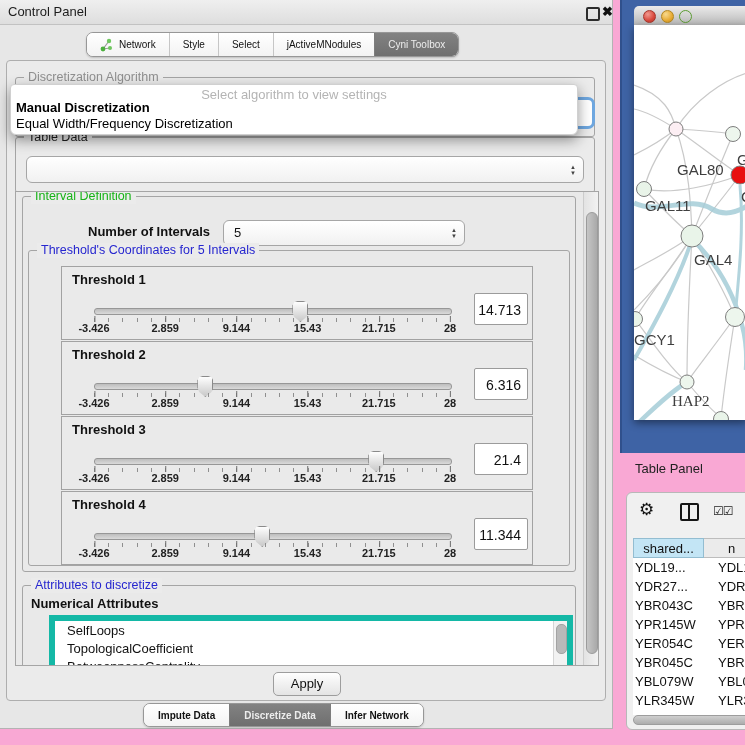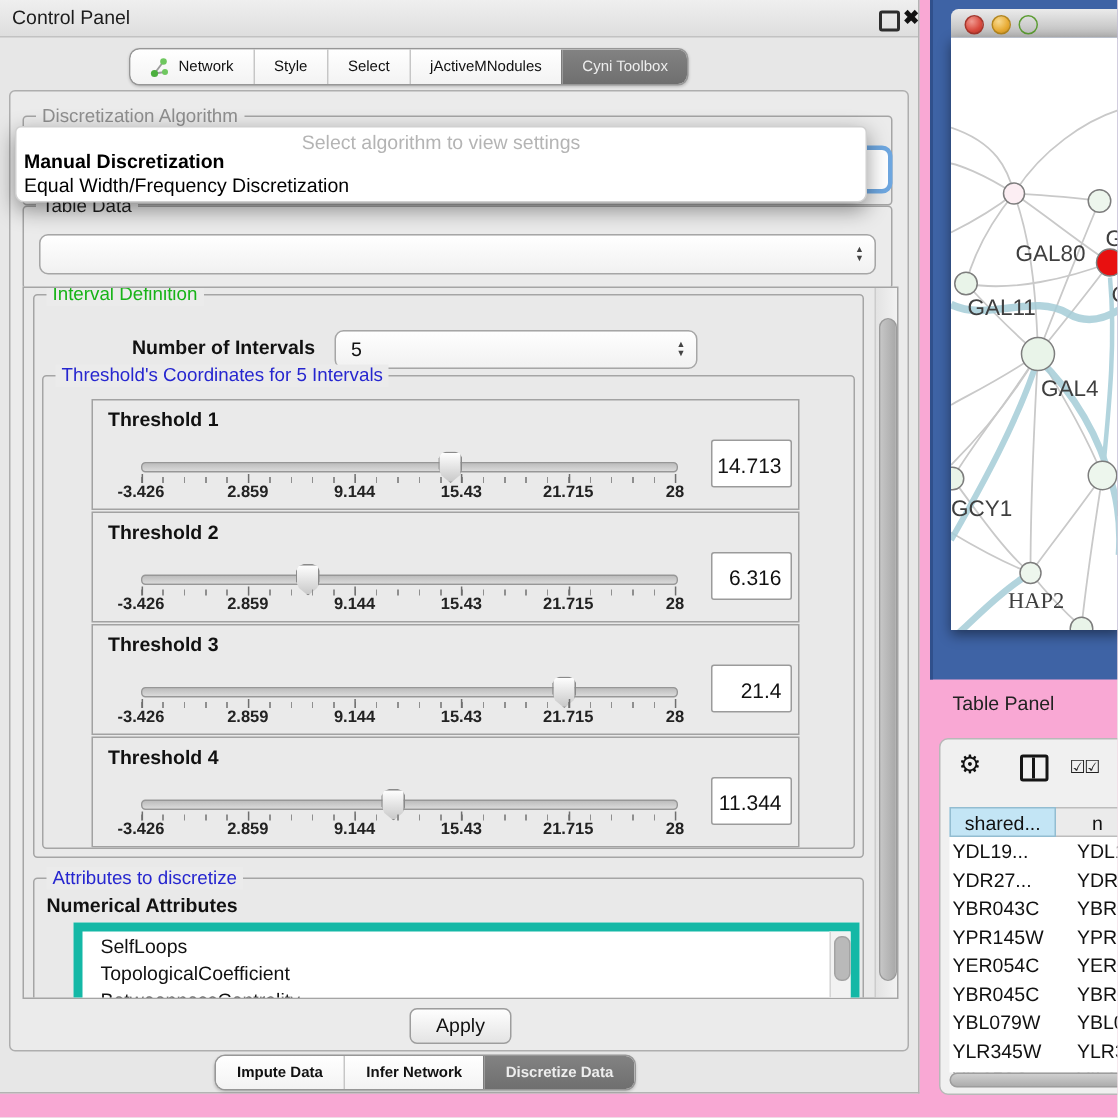--- a/index.html
+++ b/index.html
@@ -264,25 +264,25 @@
         </div>
       </div>
 
       <div id="apply-btn" class="abs" style="left:266px;top:611px;">Apply</div>
     </div>
 
     <div id="bottom-tabs" class="abs segbar">
       <div class="seg">
           <span>Impute Data</span>
         </div>
-      <div class="seg">
-          <span>Infer Network</span>
-        </div>
       <div class="seg dark">
           <span>Discretize Data</span>
+        </div>
+      <div class="seg">
+          <span>Infer Network</span>
         </div>
     </div>
   </div>
 
   <div id="algo-popup" class="abs">
     <div id="popup-hint">Select algorithm to view settings</div>
     <div class="popup-item" style="top:15px;font-weight:bold;">Manual Discretization</div>
     <div class="popup-item" style="top:31px;">Equal Width/Frequency Discretization</div>
   </div>
 

